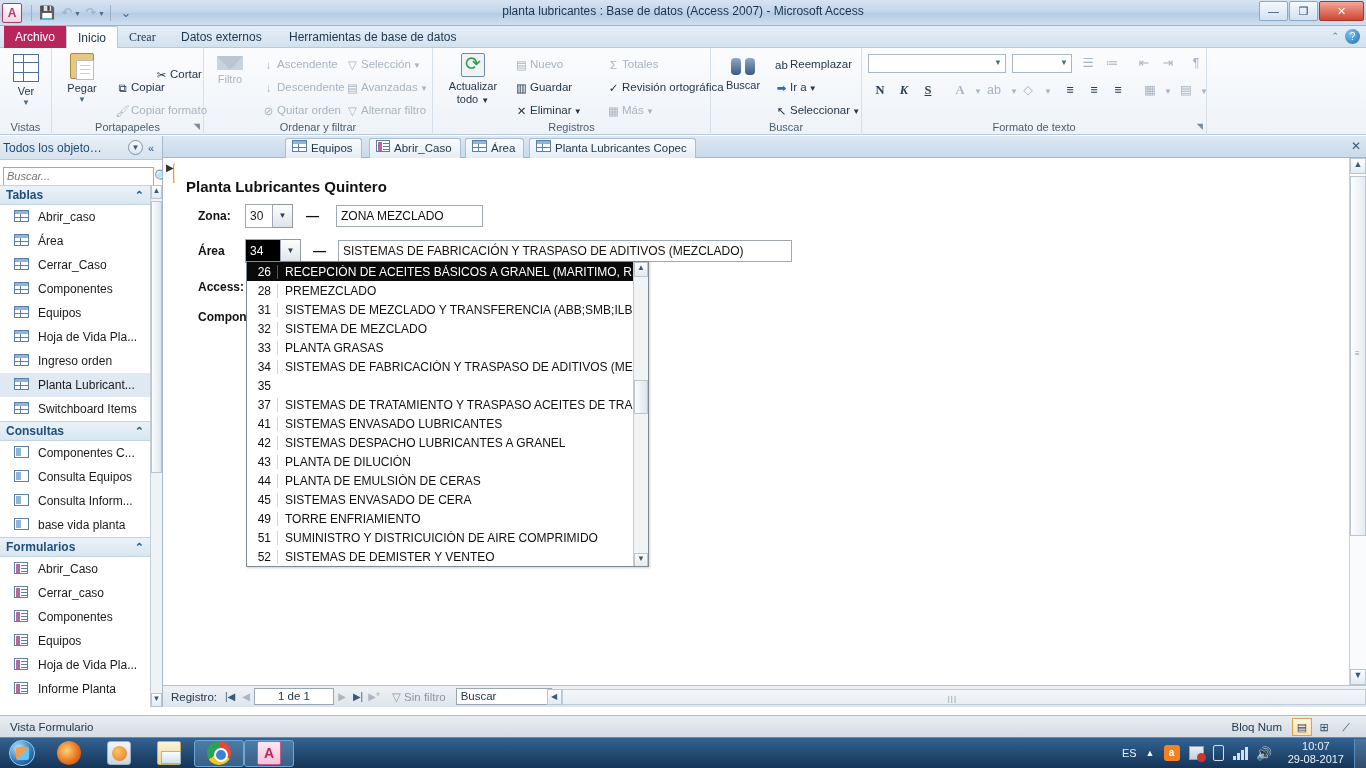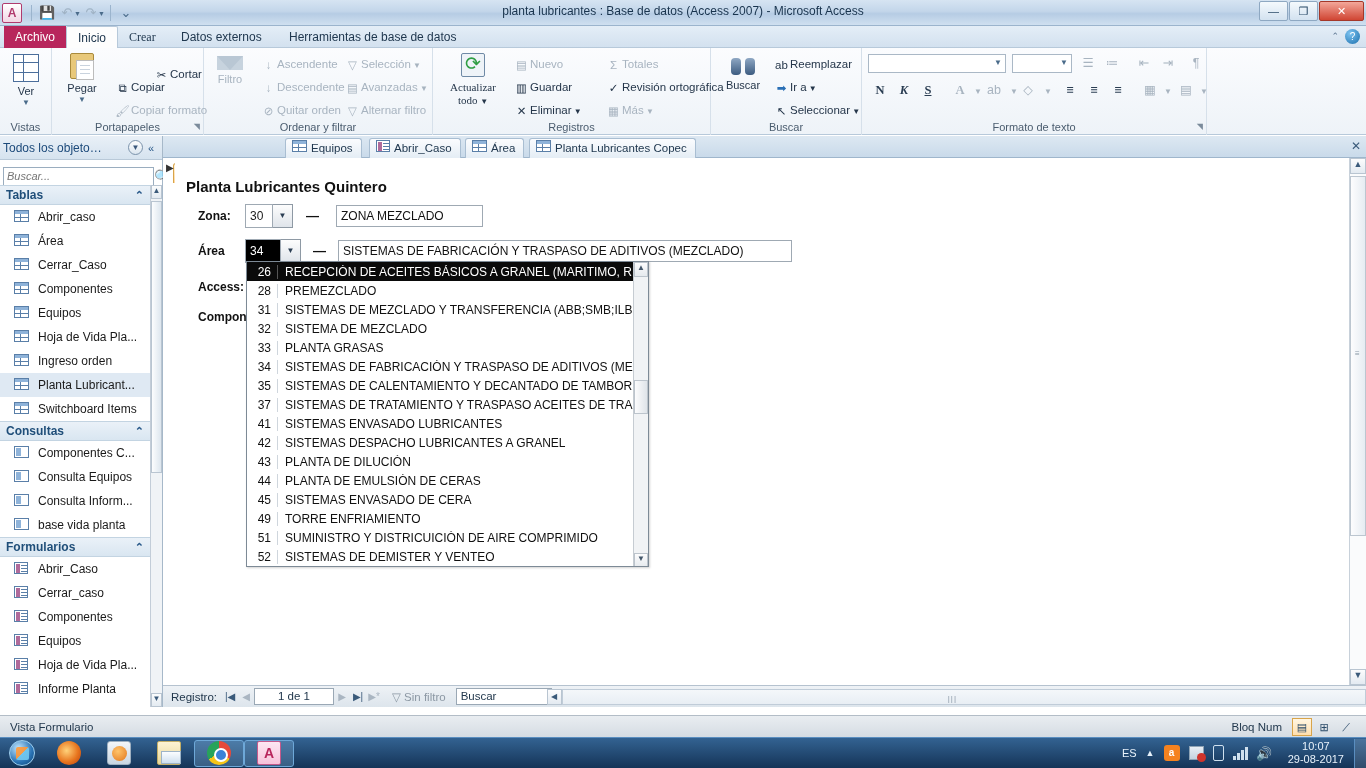--- a/index.html
+++ b/index.html
@@ -355,21 +355,21 @@
       <div class="smbtn dis" style="left:140px; top:29px;">
         <span class="ic">▤</span><span>Avanzadas</span><span style="font-size:8px;"> ▼</span>
       </div>
       <div class="smbtn dis" style="left:140px; top:52px;">
         <span class="ic">▽</span><span>Alternar filtro</span>
       </div>
       <div class="grp-title">Ordenar y filtrar</div>
     </div>
 
     <div class="grp" style="left:433px; width:278px;">
-      <div class="bigbtn" style="left:9px; top:5px; width:62px;font-family:Liberation Serif, serif;">
+      <div class="bigbtn" style="left:9px; top:5px; width:62px;">
         <div><span class="ico-refresh"></span></div>
         <div class="lbl">Actualizar</div>
         <div class="lbl"><span>todo</span> <span style="font-size:8px;">▼</span></div>
       </div>
       <div class="smbtn dis" style="left:80px; top:6px;">
         <span class="ic">▤</span><span>Nuevo</span>
       </div>
       <div class="smbtn" style="left:80px; top:29px;">
         <span class="ic">▥</span><span>Guardar</span>
       </div>
@@ -653,21 +653,20 @@
     <div class="drow">
         <span class="id">33</span>
         <span class="nm">PLANTA GRASAS</span>
       </div>
     <div class="drow">
         <span class="id">34</span>
         <span class="nm">SISTEMAS DE FABRICACIÓN Y TRASPASO DE ADITIVOS (ME</span>
       </div>
     <div class="drow">
         <span class="id">35</span>
-        <span class="nm">SISTEMAS DE CALENTAMIENTO Y DECANTADO DE TAMBOR</span>
       </div>
     <div class="drow">
         <span class="id">37</span>
         <span class="nm">SISTEMAS DE TRATAMIENTO Y TRASPASO ACEITES DE TRAN</span>
       </div>
     <div class="drow">
         <span class="id">41</span>
         <span class="nm">SISTEMAS ENVASADO LUBRICANTES</span>
       </div>
     <div class="drow">

